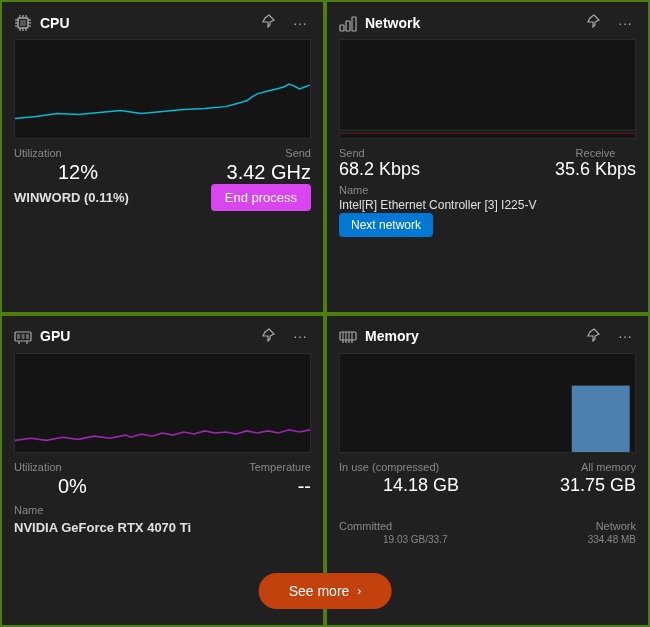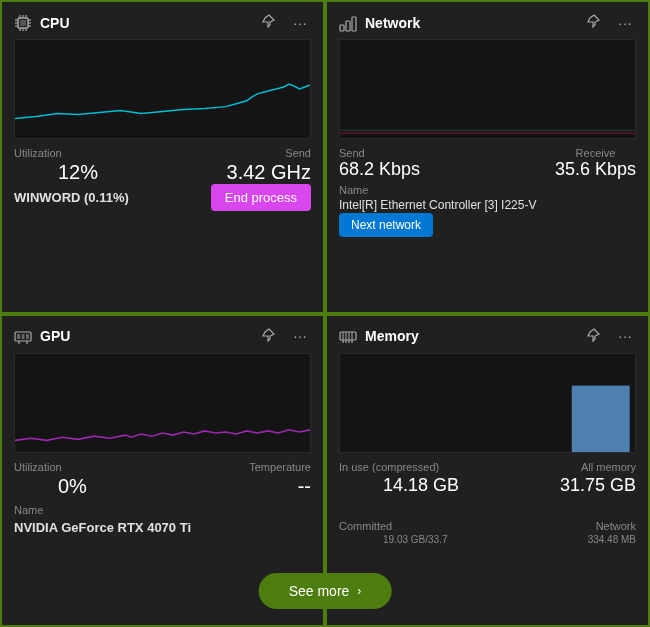--- a/index.html
+++ b/index.html
@@ -179,21 +179,21 @@
       position: relative;
       overflow: hidden;
     }
 
     
     .see-more-btn {
       position: absolute;
       bottom: 18px;
       left: 50%;
       transform: translateX(-50%);
-      background: #4d7c0f;
+      background: #c2410c;
       color: #fff;
       border: none;
       padding: 10px 30px;
       border-radius: 20px;
       cursor: pointer;
       font-size: 14px;
       font-weight: 500;
       display: flex;
       align-items: center;
       gap: 8px;

